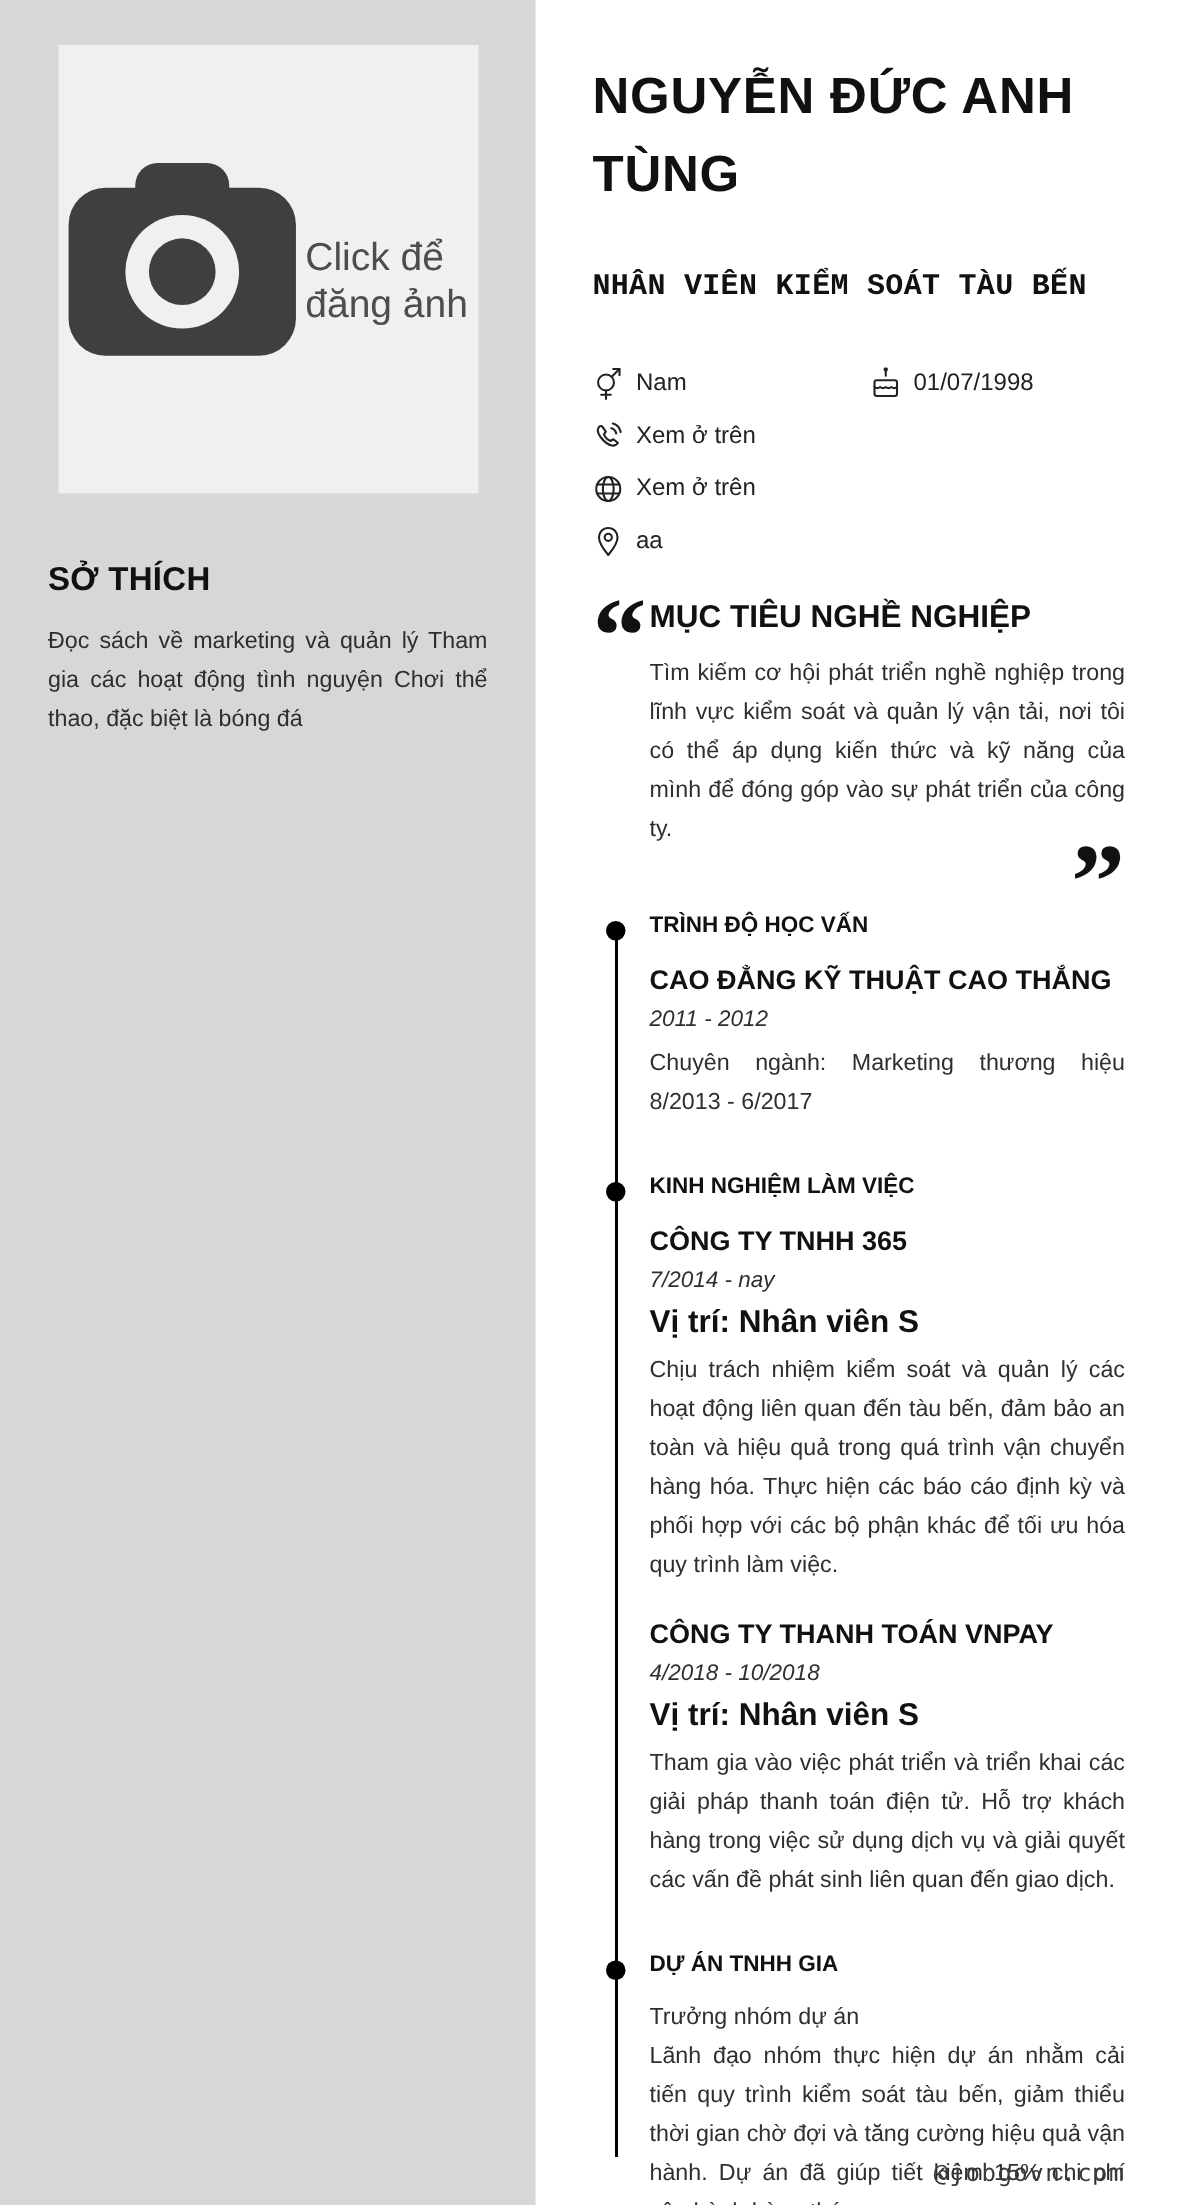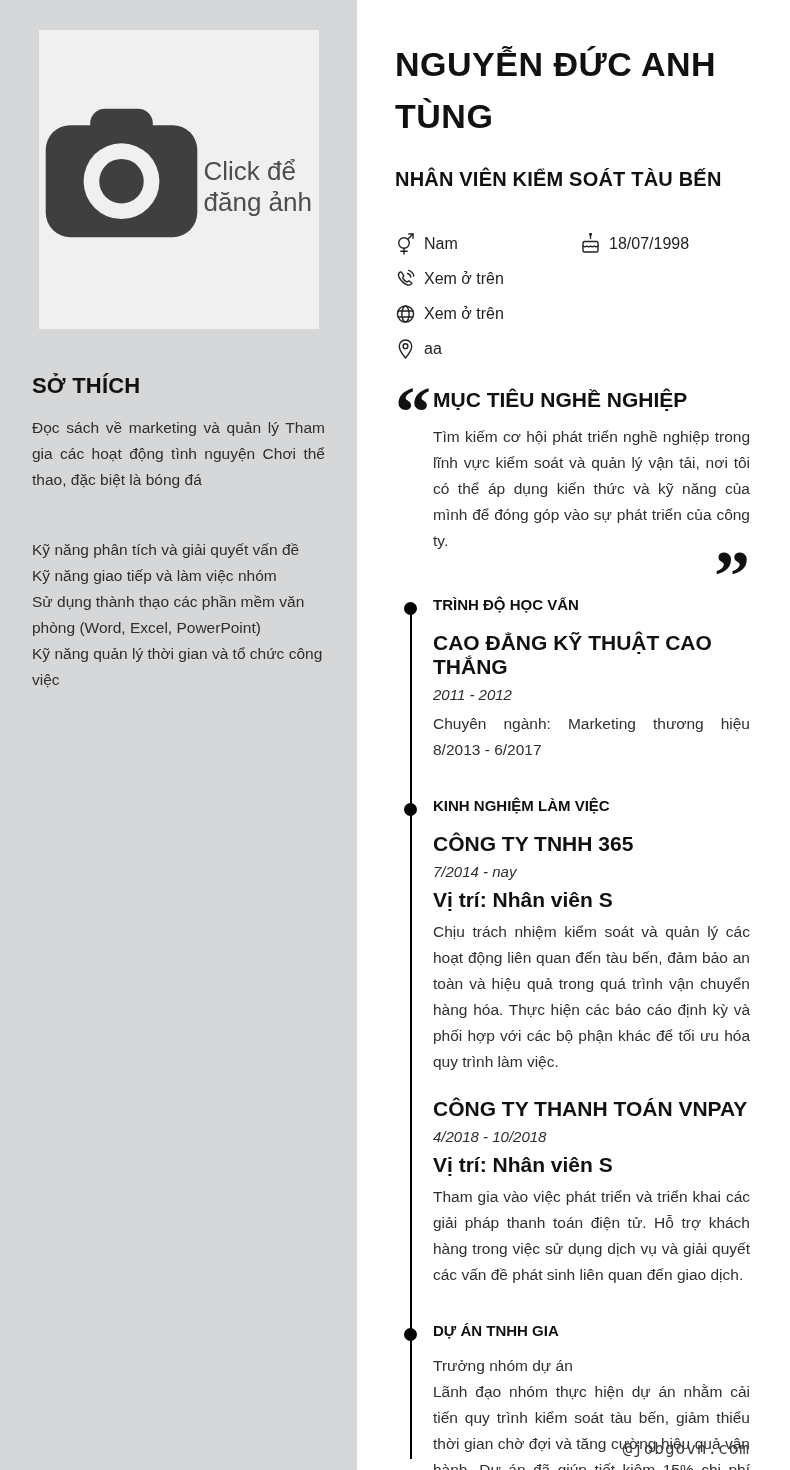--- a/index.html
+++ b/index.html
@@ -53,21 +53,21 @@
     flex: 1;
     padding: 38px 40px 0 38px;
     position: relative;
   }
   h1.name {
     font-size: 34px; line-height: 52px; font-weight: 700;
     color: #111; letter-spacing: 0.5px;
   }
   .job-title {
     font-size: 20px; font-weight: 700; color: #111;
-    margin-top: 26px; letter-spacing: 0.2px;
+    margin-top: 38px; letter-spacing: 0.2px; font-family: Liberation Mono, monospace;
   }
 
   .info-grid { margin-top: 42px; }
   .info-row { display: flex; align-items: center; margin-bottom: 13px; }
   .info-item { display: flex; align-items: center; font-size: 16px; color: #222; }
   .info-item .icon { display: inline-flex; margin-right: 8px; }
   .info-item.col-left { width: 185px; }
   .icon svg { stroke: #222; fill: none; stroke-width: 1.4; stroke-linecap: round; stroke-linejoin: round; }
 
   
@@ -101,21 +101,21 @@
     position: relative;
     font-size: 15px; font-weight: 700; color: #111;
     margin-bottom: 18px;
   }
   .tl-bullet {
     position: absolute; left: -29px; top: 6px;
     width: 13px; height: 13px; border-radius: 50%;
     background: #000;
   }
   .entry { margin-bottom: 22px; }
-  .entry-org { font-size: 21px; font-weight: 700; color: #111; margin-bottom: 7px; }
+  .entry-org { font-size: 18px; font-weight: 700; color: #111; margin-bottom: 7px; }
   .entry-dates { font-size: 15px; font-style: italic; color: #2e2e2e; margin-bottom: 8px; }
   .entry-pos { font-size: 21px; font-weight: 700; color: #111; margin-bottom: 7px; }
   .entry-desc, .entry-line {
     font-size: 15.5px; line-height: 26px; color: #2f2f2f; text-align: justify;
   }
   .proj-role { font-size: 15.5px; color: #2f2f2f; margin-bottom: 4px; }
 
   
   .watermark {
     position: absolute; right: 40px; bottom: 12px;
@@ -141,26 +141,20 @@
       </span>
       <div class="photo-label">Click để đăng ảnh</div>
     </div>
 
     <section class="side-section">
       <h2>SỞ THÍCH</h2>
       <p class="side-text">Đọc sách về marketing và quản lý Tham gia các hoạt động tình nguyện Chơi thể thao, đặc biệt là bóng đá</p>
     </section>
 
     <section class="side-section">
-      <ul class="skill-list">
-        <li>Kỹ năng phân tích và giải quyết vấn đề</li>
-        <li>Kỹ năng giao tiếp và làm việc nhóm</li>
-        <li>Sử dụng thành thạo các phần mềm văn phòng (Word, Excel, PowerPoint)</li>
-        <li>Kỹ năng quản lý thời gian và tổ chức công việc</li>
-      </ul>
     </section>
   </aside>
 
   <main class="main">
 
     <header>
       <h1 class="name">NGUYỄN ĐỨC ANH TÙNG</h1>
       <div class="job-title">NHÂN VIÊN KIỂM SOÁT TÀU BẾN</div>
     </header>
 
@@ -180,21 +174,21 @@
         </div>
         <div class="info-item">
           <span class="icon">
             <svg width="21" height="22" viewBox="0 0 21 22">
               <line x1="10.5" y1="2" x2="10.5" y2="5.5"></line>
               <circle cx="10.5" cy="1.2" r="0.8"></circle>
               <rect x="3" y="8.5" width="15" height="10.5" rx="1.5"></rect>
               <path d="M3 13 q1.9 1.6 3.75 0 q1.9 1.6 3.75 0 q1.9 1.6 3.75 0 q1.9 1.6 3.75 0"></path>
             </svg>
           </span>
-          <span>18/07/1998</span>
+          <span>01/07/1998</span>
         </div>
       </div>
       <div class="info-row">
         <div class="info-item">
           <span class="icon">
             <svg width="21" height="22" viewBox="0 0 21 22">
               <path d="M4.5 4.5 C3 6 3.2 8.5 5.5 11.5 C7.8 14.5 10.5 16.5 13 17 C15 17.4 16.5 16 16.9 15.2 L13.9 12.8 L12 14 C10.5 13.4 8.3 11.2 7.6 9.6 L8.9 7.8 L6.4 4.2 C5.8 3.9 5 4 4.5 4.5 Z"></path>
               <path d="M12.5 5.5 A4.5 4.5 0 0 1 15.8 9"></path>
               <path d="M13.6 2.4 A7.5 7.5 0 0 1 18.8 8"></path>
             </svg>

